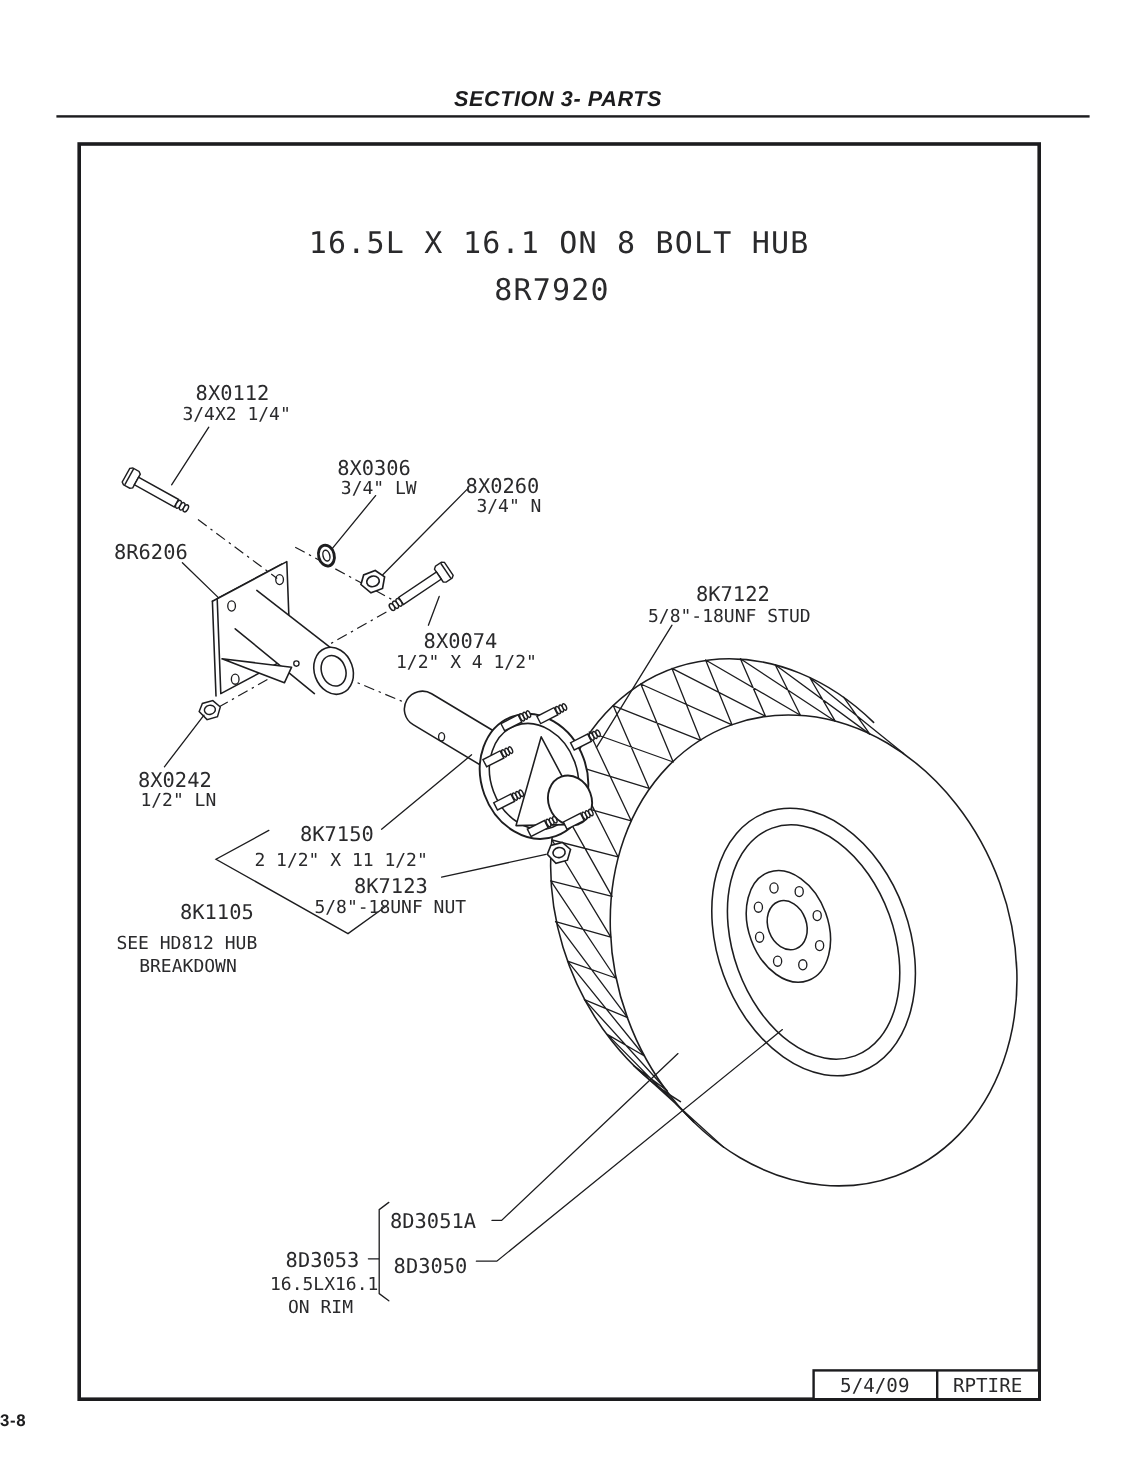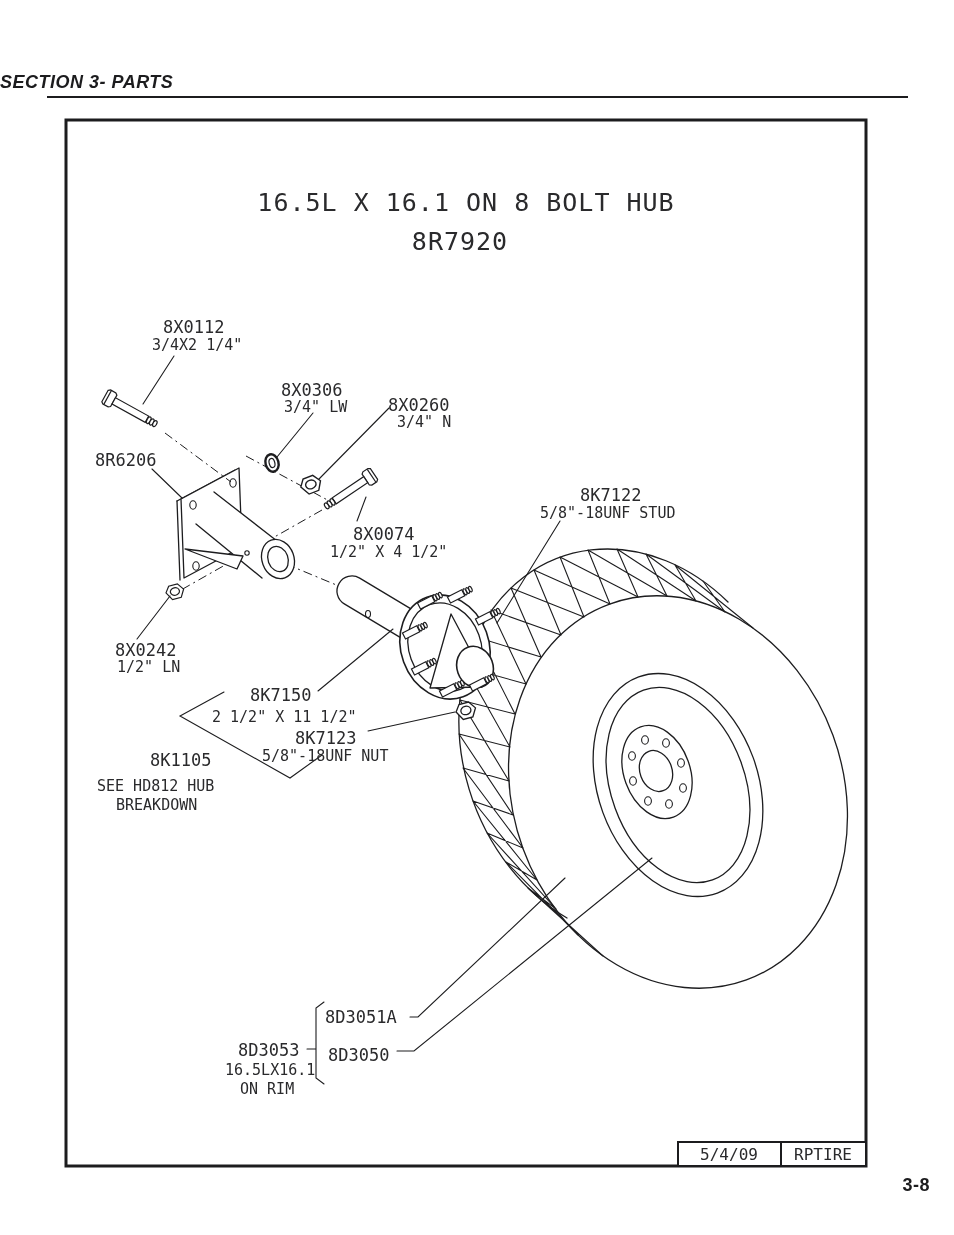--- a/index.html
+++ b/index.html
@@ -1,22 +1,22 @@
 <!DOCTYPE html>
 <html><head>
 <meta charset="utf-8">
 <style>
   html,body{margin:0;padding:0;background:#ffffff;}
   .page{position:relative;width:954px;height:1235px;background:#fff;overflow:hidden;
         font-family:"Liberation Sans",sans-serif;}
-  .hdr{position:absolute;left:0;top:72px;width:930px;text-align:left;
+  .hdr{position:absolute;left:0;top:72px;width:930px;text-align:center;
        font-size:18px;font-weight:bold;font-style:italic;color:#1c1c1e;letter-spacing:.5px;}
   .hdr-rule{position:absolute;left:47px;top:96px;width:861px;height:0;border-top:2.5px solid #1c1c1e;}
-  .ftr{position:absolute;left:0;top:1175px;width:930px;text-align:right;
-       font-size:18px;font-weight:bold;color:#1c1c1e;letter-spacing:.5px;}
+  .ftr{position:absolute;left:0;top:1175px;width:930px;text-align:left;
+       font-size:14px;font-weight:bold;color:#1c1c1e;letter-spacing:.5px;}
   svg{position:absolute;left:0;top:0;}
   svg text{font-family:"DejaVu Sans Mono","Liberation Mono",monospace;fill:#2a2a2c;}
   .title{font-size:25px;letter-spacing:1px;}
   .cad{font-size:17px;letter-spacing:0px;}
   .cad-s{font-size:15px;letter-spacing:0px;}
   .stamp-t{font-size:16px;}
   .ln{stroke:#1d1d1f;stroke-width:1.3;fill:none;stroke-linecap:round;stroke-linejoin:round;}
   .lt{stroke:#1d1d1f;stroke-width:1.1;fill:none;stroke-linecap:round;}
   .fw{fill:#ffffff;stroke:#1d1d1f;stroke-width:1.3;stroke-linejoin:round;}
   .fwb{fill:#ffffff;stroke:#1d1d1f;stroke-width:1.6;}

